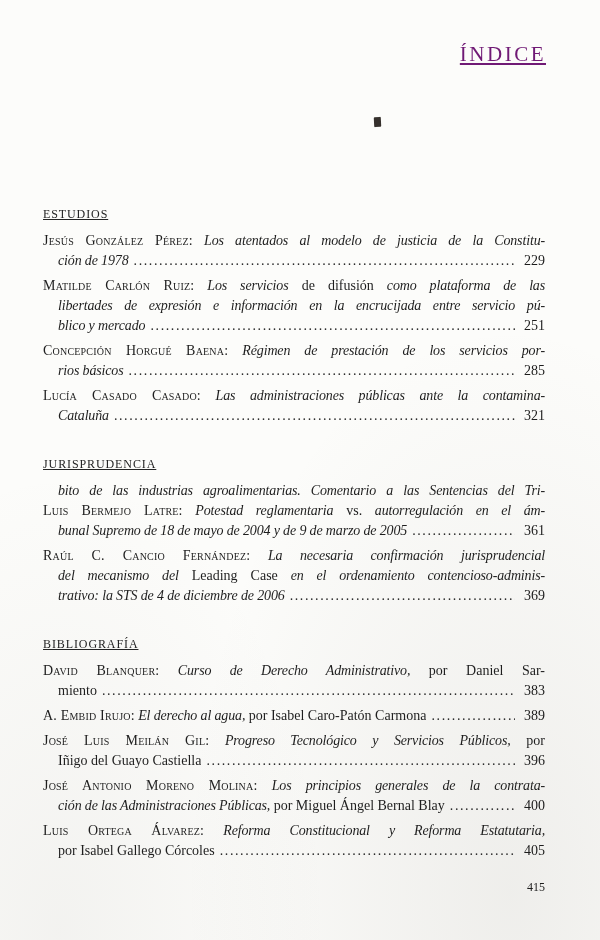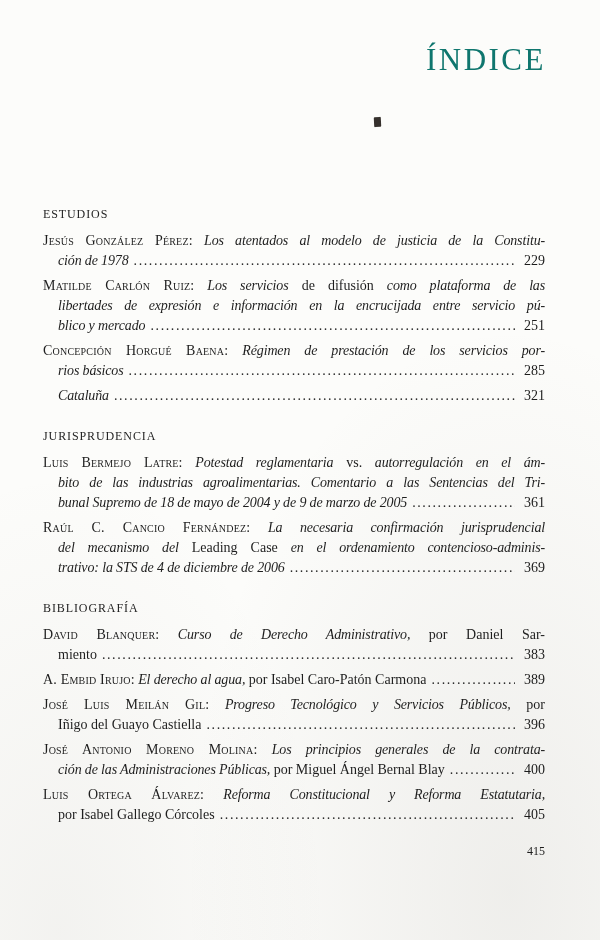--- a/index.html
+++ b/index.html
@@ -11,48 +11,50 @@
       radial-gradient(ellipse at 85% 95%, rgba(120,115,105,0.10), rgba(0,0,0,0) 45%),
       radial-gradient(ellipse at 10% 99%, rgba(120,115,105,0.07), rgba(0,0,0,0) 35%),
       #fcfcfa;
     font-family: "Liberation Serif", "DejaVu Serif", serif;
     color: #1e1e1e;
   }
 
   .page-title {
     position: absolute;
     top: 42px; right: 54px;
-    font-size: 31px;
+    font-size: 21px;
     letter-spacing: 2.5px;
-    color: #0f766e;
+    color: #701a75;
     font-weight: normal;
+    text-decoration: underline;
   }
 
   .ink-speck {
     position: absolute;
     left: 374px; top: 117px;
     width: 7px; height: 10px;
     background: #35302c;
     border-radius: 1px;
     transform: rotate(-3deg);
   }
 
   .toc {
     position: absolute;
     left: 43px; top: 206px; right: 55px;
   }
 
-  .section + .section { margin-top: 22px; }
+  .section + .section { margin-top: 30px; }
 
   .section-header {
     font-size: 12px;
     line-height: 16px;
     letter-spacing: 0.9px;
     color: #242424;
     margin-bottom: 9px;
+    text-decoration: underline;
   }
 
   .entry { margin-bottom: 5px; }
 
   .line {
     font-size: 14px;
     line-height: 20px;
     max-height: 20px;
     overflow: hidden;
   }
@@ -124,32 +126,33 @@
         </div>
         <div class="entry">
           <div class="line just"><span class="line-text"><span class="seg-sc">Concepción Horgué Baena:</span><span class="seg-i"> Régimen de prestación de los servicios por-</span></span></div>
           <div class="line cont last">
             <span class="line-text"><span class="seg-i">rios básicos</span></span>
             <span class="leader" aria-hidden="true">................................................................................................................................................................</span>
             <span class="pageno">285</span>
           </div>
         </div>
         <div class="entry">
+          <div class="line just"><span class="line-text"><span class="seg-sc">Lucía Casado Casado:</span><span class="seg-i"> Las administraciones públicas ante la contamina-</span></span></div>
           <div class="line cont last">
             <span class="line-text"><span class="seg-i">Cataluña</span></span>
             <span class="leader" aria-hidden="true">................................................................................................................................................................</span>
             <span class="pageno">321</span>
           </div>
         </div>
       </section>
       <section class="section">
         <div class="section-header">JURISPRUDENCIA</div>
         <div class="entry">
+          <div class="line cont just"><span class="line-text"><span class="seg-i">bito de las industrias agroalimentarias. Comentario a las Sentencias del Tri-</span></span></div>
           <div class="line just"><span class="line-text"><span class="seg-sc">Luis Bermejo Latre:</span><span class="seg-i"> Potestad reglamentaria</span><span class="seg-r"> vs.</span><span class="seg-i"> autorregulación en el ám-</span></span></div>
-          <div class="line cont just"><span class="line-text"><span class="seg-i">bito de las industrias agroalimentarias. Comentario a las Sentencias del Tri-</span></span></div>
           <div class="line cont last">
             <span class="line-text"><span class="seg-i">bunal Supremo de 18 de mayo de 2004 y de 9 de marzo de 2005</span></span>
             <span class="leader" aria-hidden="true">................................................................................................................................................................</span>
             <span class="pageno">361</span>
           </div>
         </div>
         <div class="entry">
           <div class="line just"><span class="line-text"><span class="seg-sc">Raúl C. Cancio Fernández:</span><span class="seg-i"> La necesaria confirmación jurisprudencial</span></span></div>
           <div class="line cont just"><span class="line-text"><span class="seg-i">del mecanismo del</span><span class="seg-r"> Leading Case</span><span class="seg-i"> en el ordenamiento contencioso-adminis-</span></span></div>
           <div class="line cont last">

